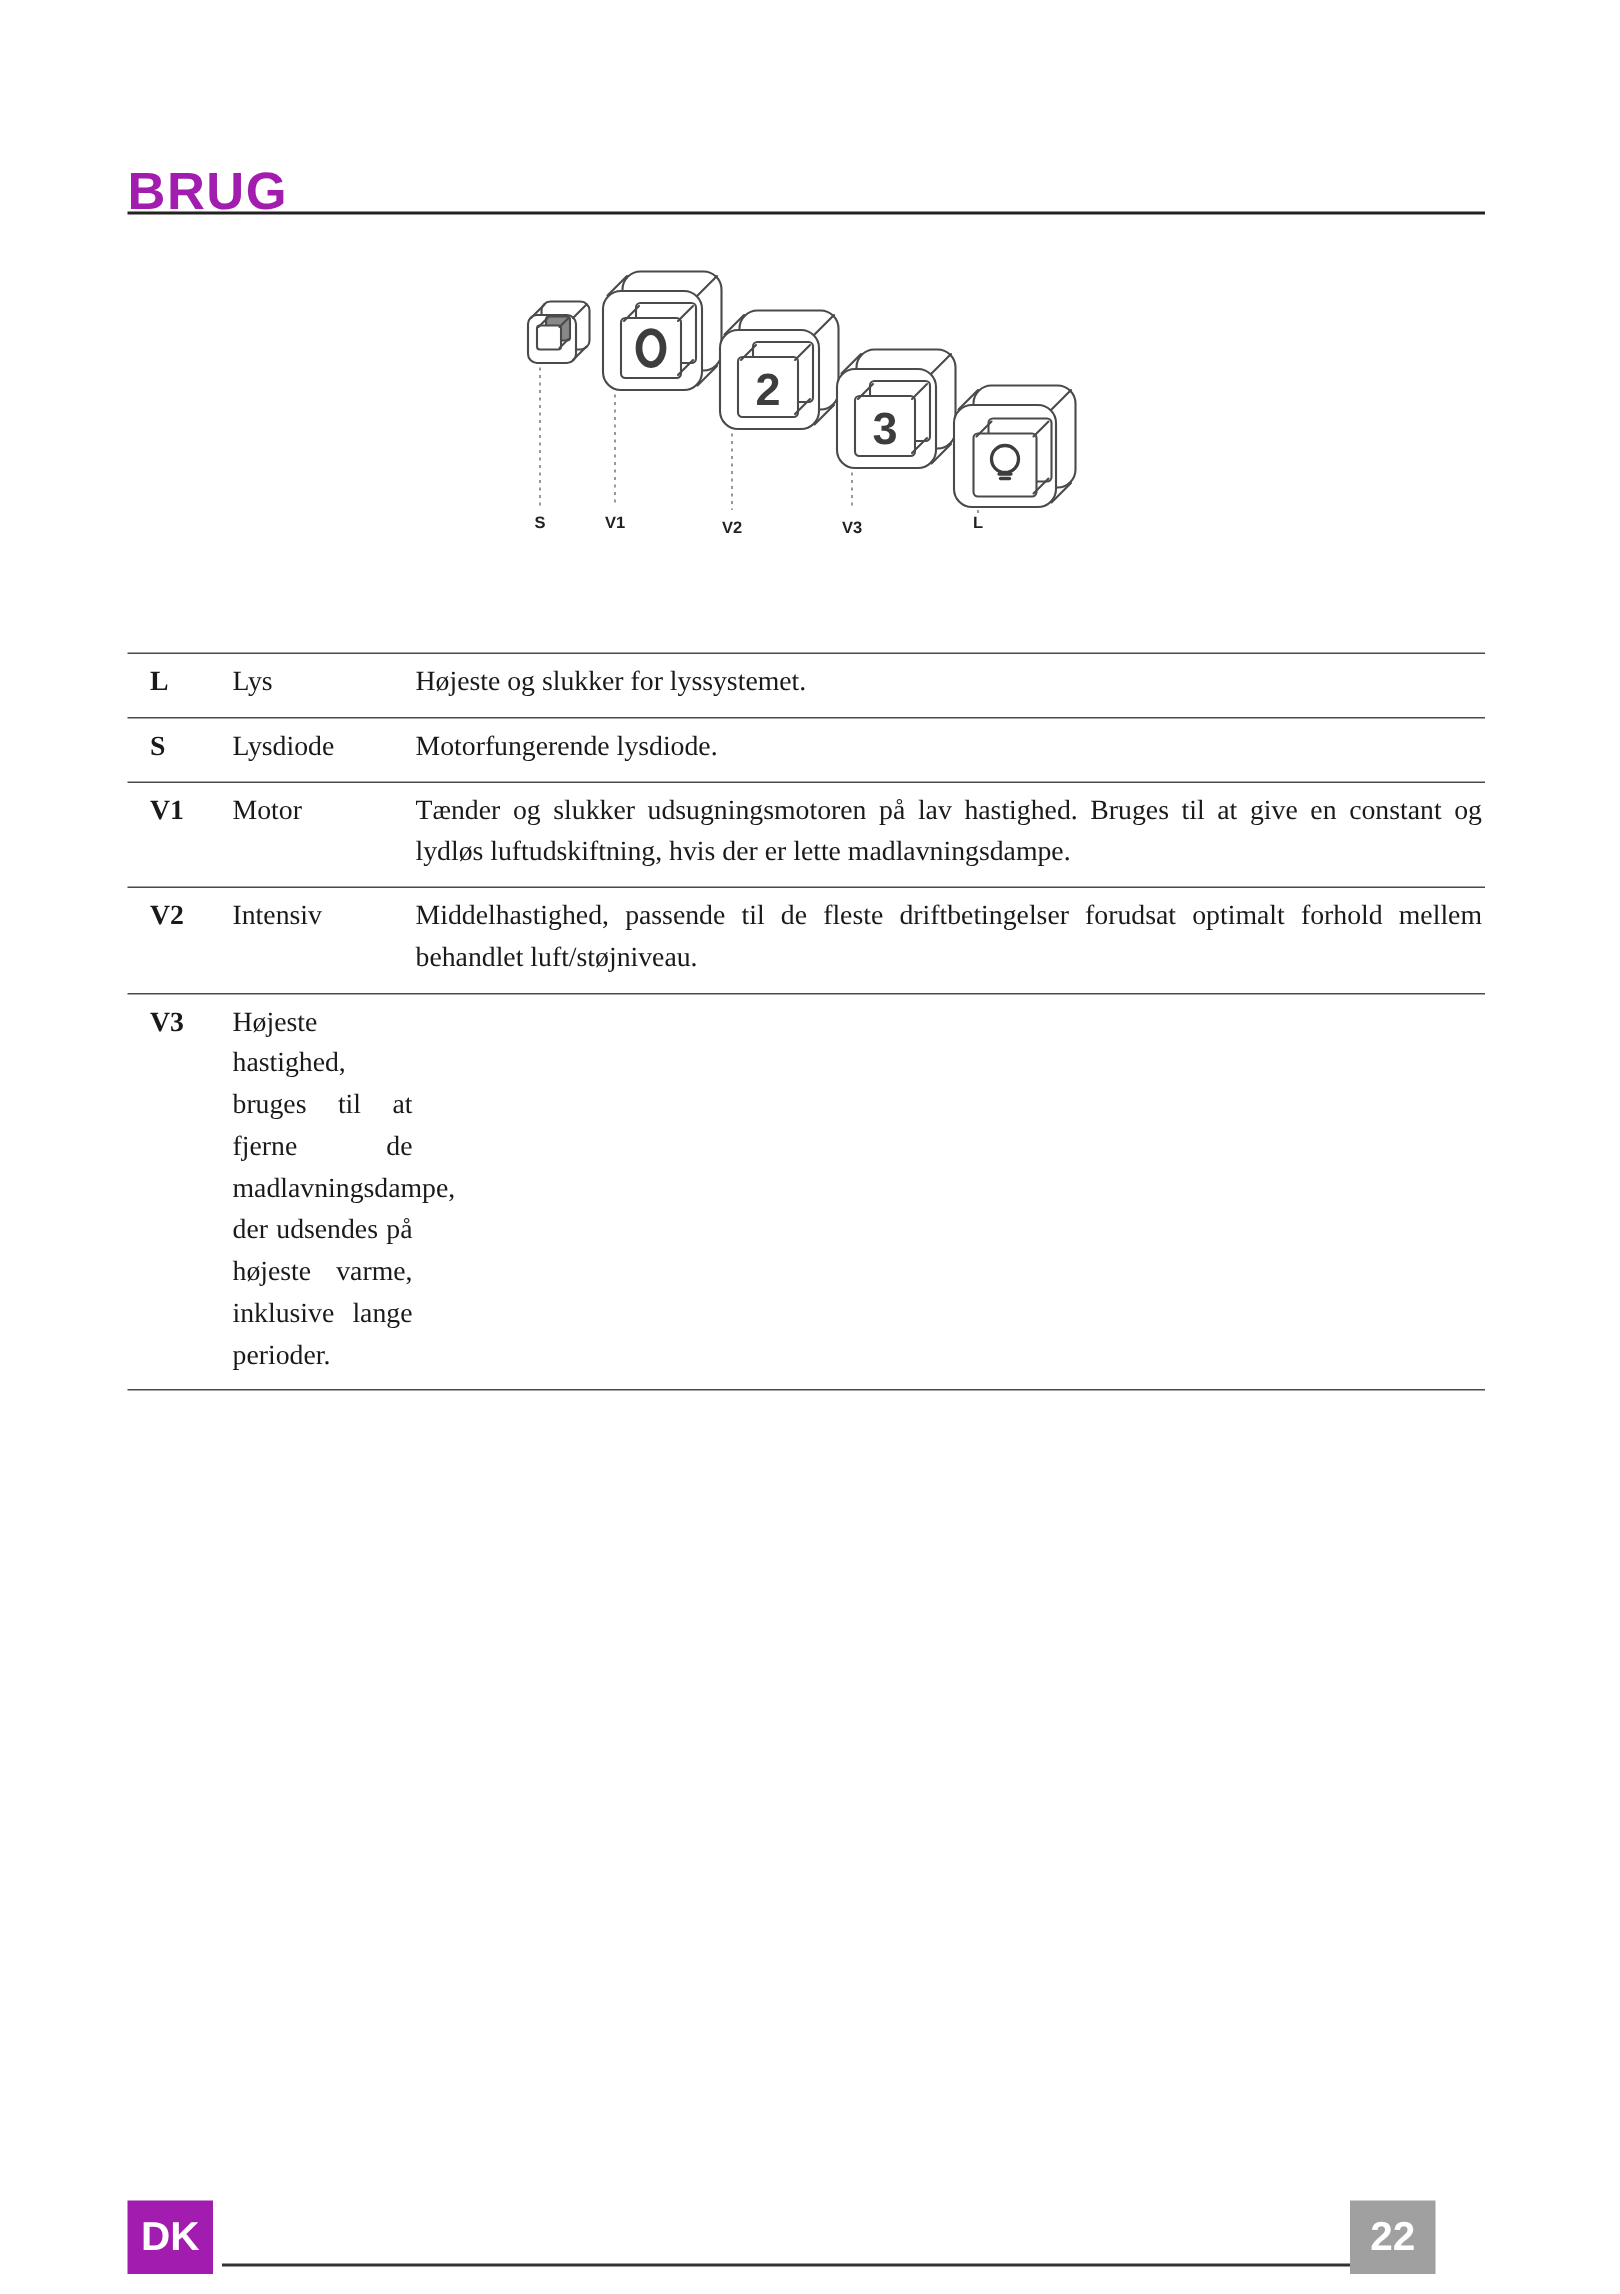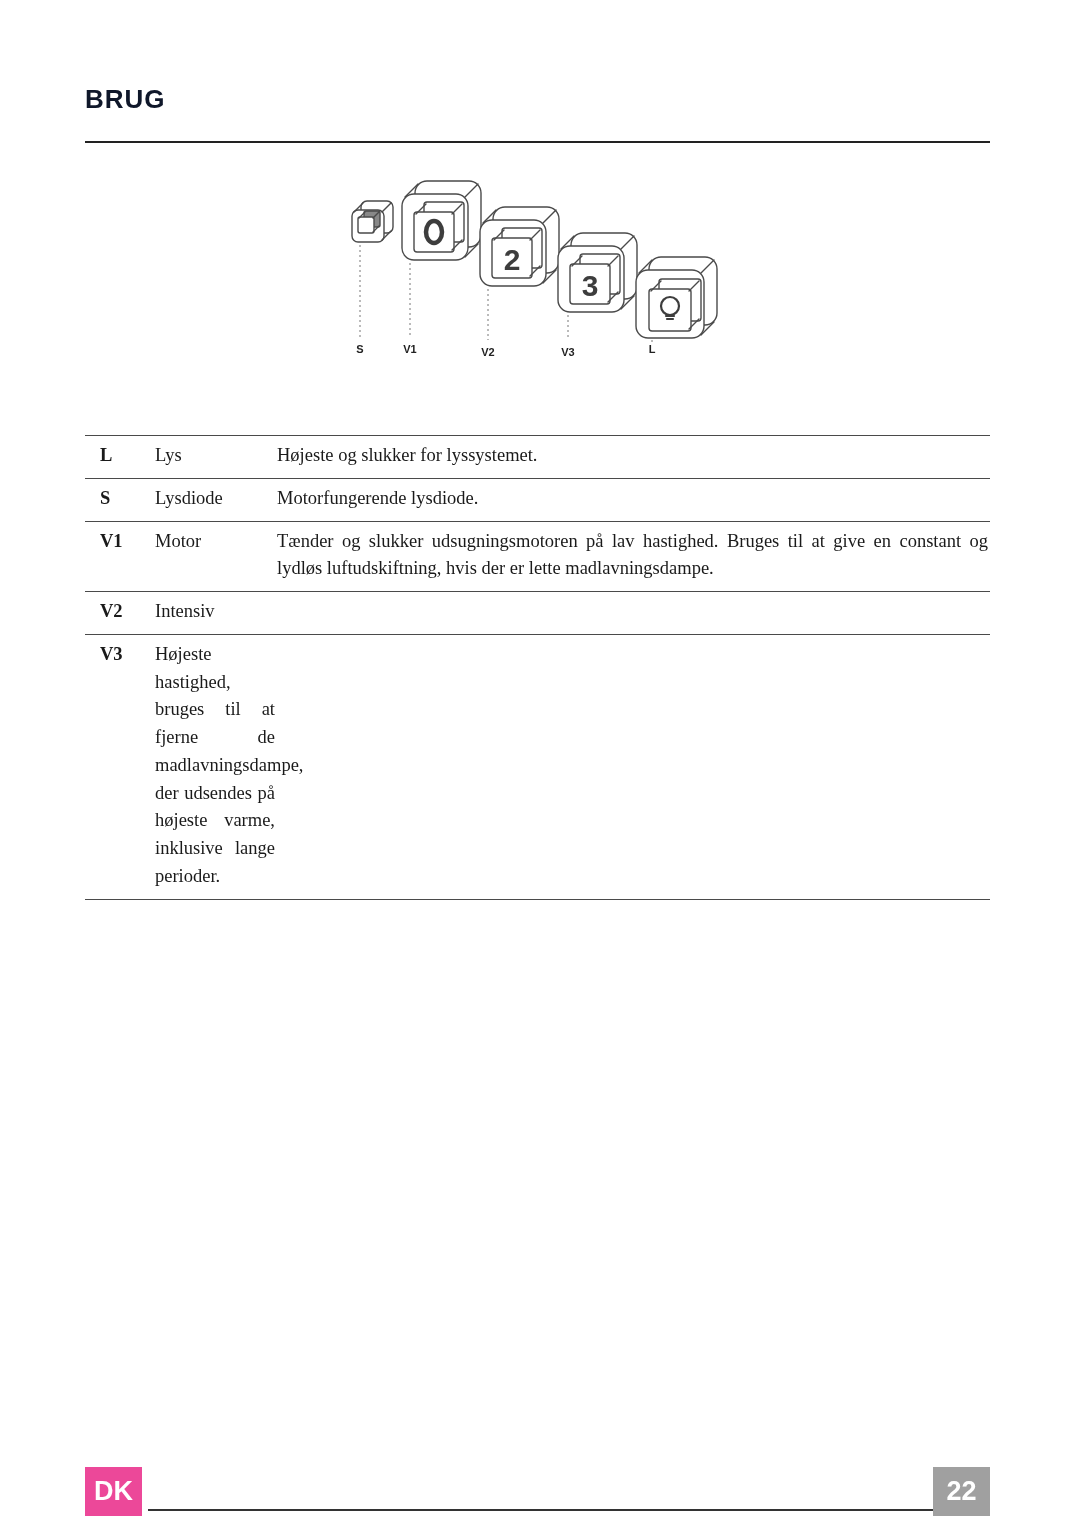--- a/index.html
+++ b/index.html
@@ -14,27 +14,27 @@
     background: #ffffff;
     font-family: "Liberation Serif", serif;
     color: #1a1a1a;
     overflow: hidden;
   }
 
   
   .title {
     position: absolute;
     left: 85px;
-    top: 84px;
+    top: 108px;
     margin: 0;
     font-family: "Liberation Sans", sans-serif;
     font-weight: bold;
-    font-size: 26px;
+    font-size: 35px;
     letter-spacing: 1px;
-    color: #0f172a;
+    color: #a21caf;
   }
   .title-rule {
     position: absolute;
     left: 85px;
     top: 141px;
     width: 905px;
     height: 2px;
     background: #222222;
   }
 
@@ -96,22 +96,22 @@
     height: 49px;
     top: 1467px;
     display: flex;
     align-items: center;
     justify-content: center;
     font-family: "Liberation Sans", sans-serif;
     font-weight: bold;
     font-size: 27px;
     color: #ffffff;
   }
-  .badge-dk { left: 85px; background: #ec4899; }
-  .badge-page { left: 933px; background: #a0a0a0; }
+  .badge-dk { left: 85px; background: #a21caf; }
+  .badge-page { left: 900px; background: #a0a0a0; }
   .footer-rule {
     position: absolute;
     left: 148px;
     top: 1509px;
     width: 785px;
     height: 2px;
     background: #333333;
   }
 </style>
 </head>
@@ -229,20 +229,21 @@
       <div class="legend-desc">Motorfungerende lysdiode.</div>
     </div>
     <div class="legend-row">
       <div class="legend-code">V1</div>
       <div class="legend-name">Motor</div>
       <div class="legend-desc">Tænder og slukker udsugningsmotoren på lav hastighed. Bruges til at give en constant og lydløs luftudskiftning, hvis der er lette madlavningsdampe.</div>
     </div>
     <div class="legend-row">
       <div class="legend-code">V2</div>
       <div class="legend-name">Intensiv</div>
+      <div class="legend-desc">Middelhastighed, passende til de fleste driftbetingelser forudsat optimalt forhold mellem behandlet luft/støjniveau.</div>
     </div>
     <div class="legend-row">
       <div class="legend-code">V3</div>
       <div class="legend-desc">Højeste hastighed, bruges til at fjerne de madlavningsdampe, der udsendes på højeste varme, inklusive lange perioder.</div>
     </div>
   </section>
 
   <div class="footer-badge badge-dk">DK</div>
   <div class="footer-rule"></div>
   <div class="footer-badge badge-page">22</div>

